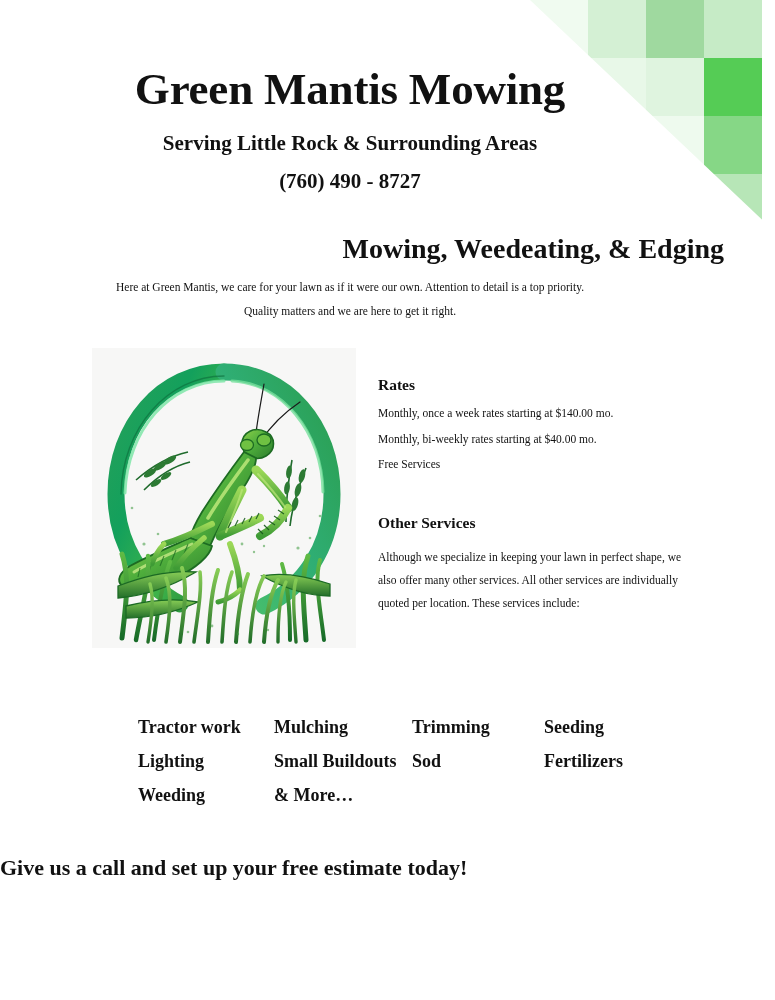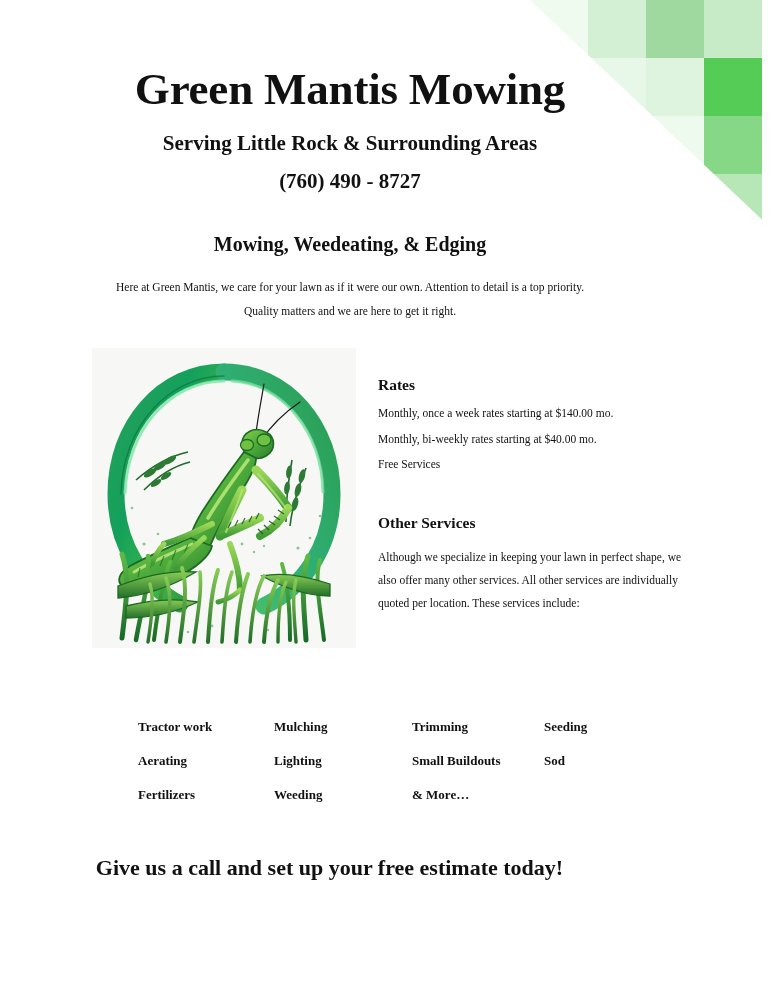--- a/index.html
+++ b/index.html
@@ -59,23 +59,24 @@
     font-size: 21px;
     font-weight: bold;
   }
 
   
   #tagline {
     position: absolute;
     top: 233px;
     left: 0;
     width: 700px;
-    text-align: center;
-    font-size: 20px;
-    font-weight: bold;
+    text-align: right;
+    font-size: 28px;
+    font-weight: bold;
+    padding-left: 24px;
   }
   #intro-paragraph {
     position: absolute;
     top: 276px;
     left: 0;
     width: 700px;
     text-align: center;
     font-size: 11.5px;
     line-height: 2.05;
   }
@@ -127,34 +128,33 @@
   #services-grid {
     position: absolute;
     left: 138px;
     top: 710px;
     width: 560px;
     display: grid;
     grid-template-columns: 136px 138px 132px 154px;
     row-gap: 0;
   }
   #services-grid .svc-cell {
-    font-size: 13px;
+    font-size: 18px;
     font-weight: bold;
     height: 34px;
     line-height: 34px;
     white-space: nowrap;
   }
 
   
   #call-to-action {
     position: absolute;
     top: 855px;
     left: 0;
     width: 659px;
-    text-align: center;
     font-size: 22px;
     font-weight: bold;
   }
 </style>
 </head>
 <body>
 
 <div id="corner-decoration">
     <div class="sq" style="left: 0px; top: 0px; width: 58px; height: 58px; background: rgb(240, 251, 240);"></div>
     <div class="sq" style="left: 58px; top: 0px; width: 58px; height: 58px; background: rgb(212, 240, 212);"></div>
@@ -382,21 +382,20 @@
     <div class="section-body">Although we specialize in keeping your lawn in perfect shape, we also offer many other services.  All other services are individually quoted per location.  These services include:</div>
   </div>
 
 </div>
 
 <div id="services-grid">
     <div class="svc-cell">Tractor work</div>
     <div class="svc-cell">Mulching</div>
     <div class="svc-cell">Trimming</div>
     <div class="svc-cell">Seeding</div>
-    <div class="svc-cell">Aerating</div>
     <div class="svc-cell">Lighting</div>
     <div class="svc-cell">Small Buildouts</div>
     <div class="svc-cell">Sod</div>
     <div class="svc-cell">Fertilizers</div>
     <div class="svc-cell">Weeding</div>
     <div class="svc-cell">&amp; More…</div>
   </div>
 
 <div id="call-to-action">Give us a call and set up your free estimate today!</div>
 

